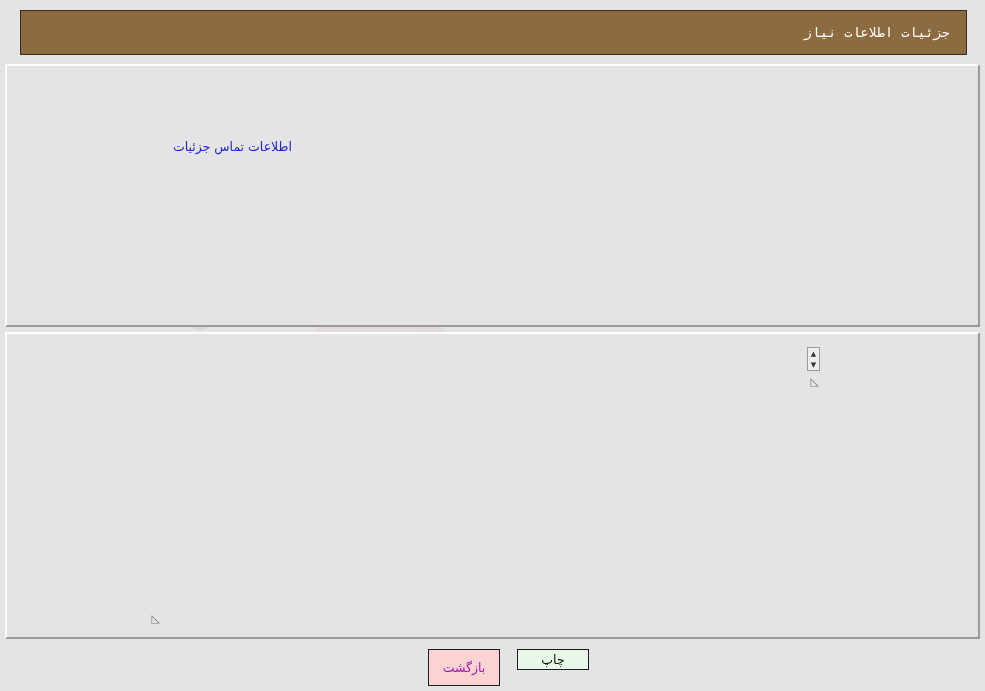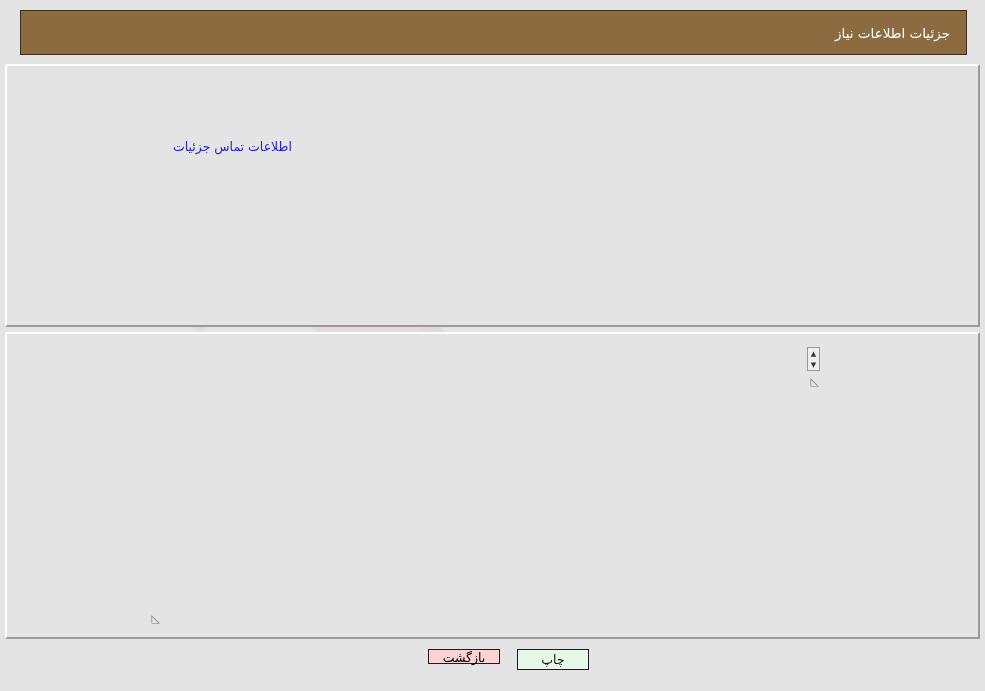--- a/index.html
+++ b/index.html
@@ -38,20 +38,21 @@
     border: 1px solid #3a2c17;
     display: flex;
     align-items: center;
     justify-content: flex-start;
     z-index: 3;
   }
   .header-title {
     color: #ffffff;
     font-size: 13.5px;
     margin-right: 16px;
+    font-family: Liberation Mono, monospace;
   }
 
   
   .panel {
     position: absolute;
     background: #e4e4e4;
     border: 2px solid #b9b9b9;
     border-top-color: #fdfdfd;
     border-left-color: #fdfdfd;
     border-right-color: #9a9a9a;
@@ -231,26 +232,26 @@
     border: 1px solid #1c1c1c;
     font-family: "DejaVu Sans", "Liberation Sans", sans-serif;
     font-size: 12.5px;
     color: #111;
     cursor: pointer;
     padding: 0;
   }
   #btn-back {
     position: absolute;
     left: 428px; top: 649px;
-    width: 72px; height: 15px;
+    width: 72px; height: 37px;
     background: #fbd3d3;
     border: 1px solid #1c1c1c;
     font-family: "DejaVu Sans", "Liberation Sans", sans-serif;
     font-size: 12.5px;
-    color: #000000;
+    color: #a21caf;
     cursor: pointer;
     padding: 0;
   }
 
   
   .grip {
     position: absolute;
     font-size: 11px;
     color: #777;
     pointer-events: none;

